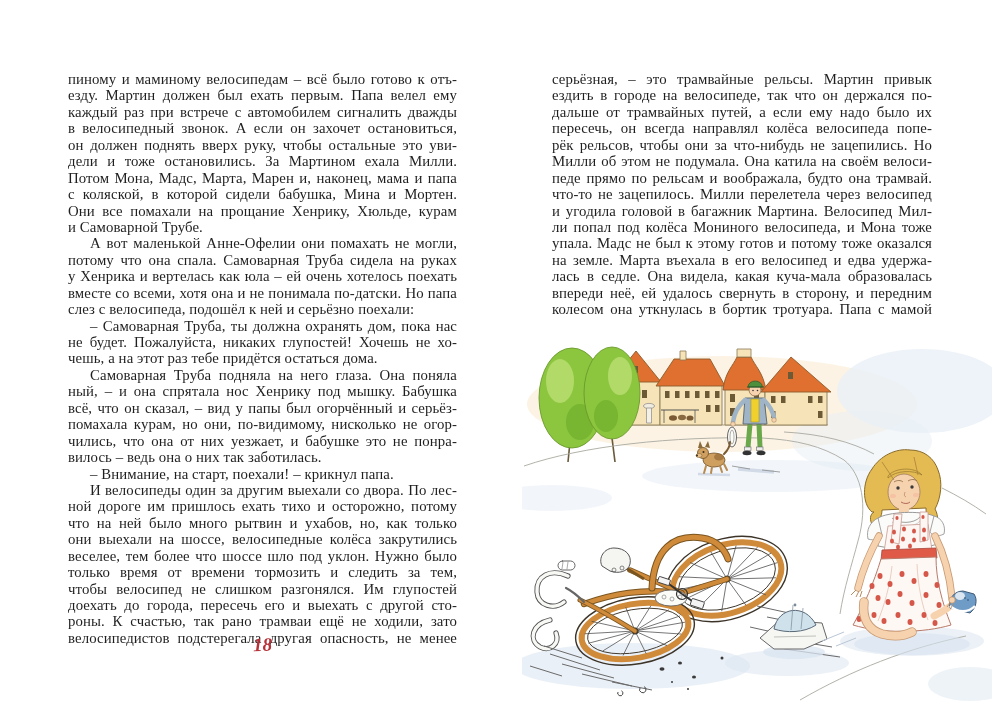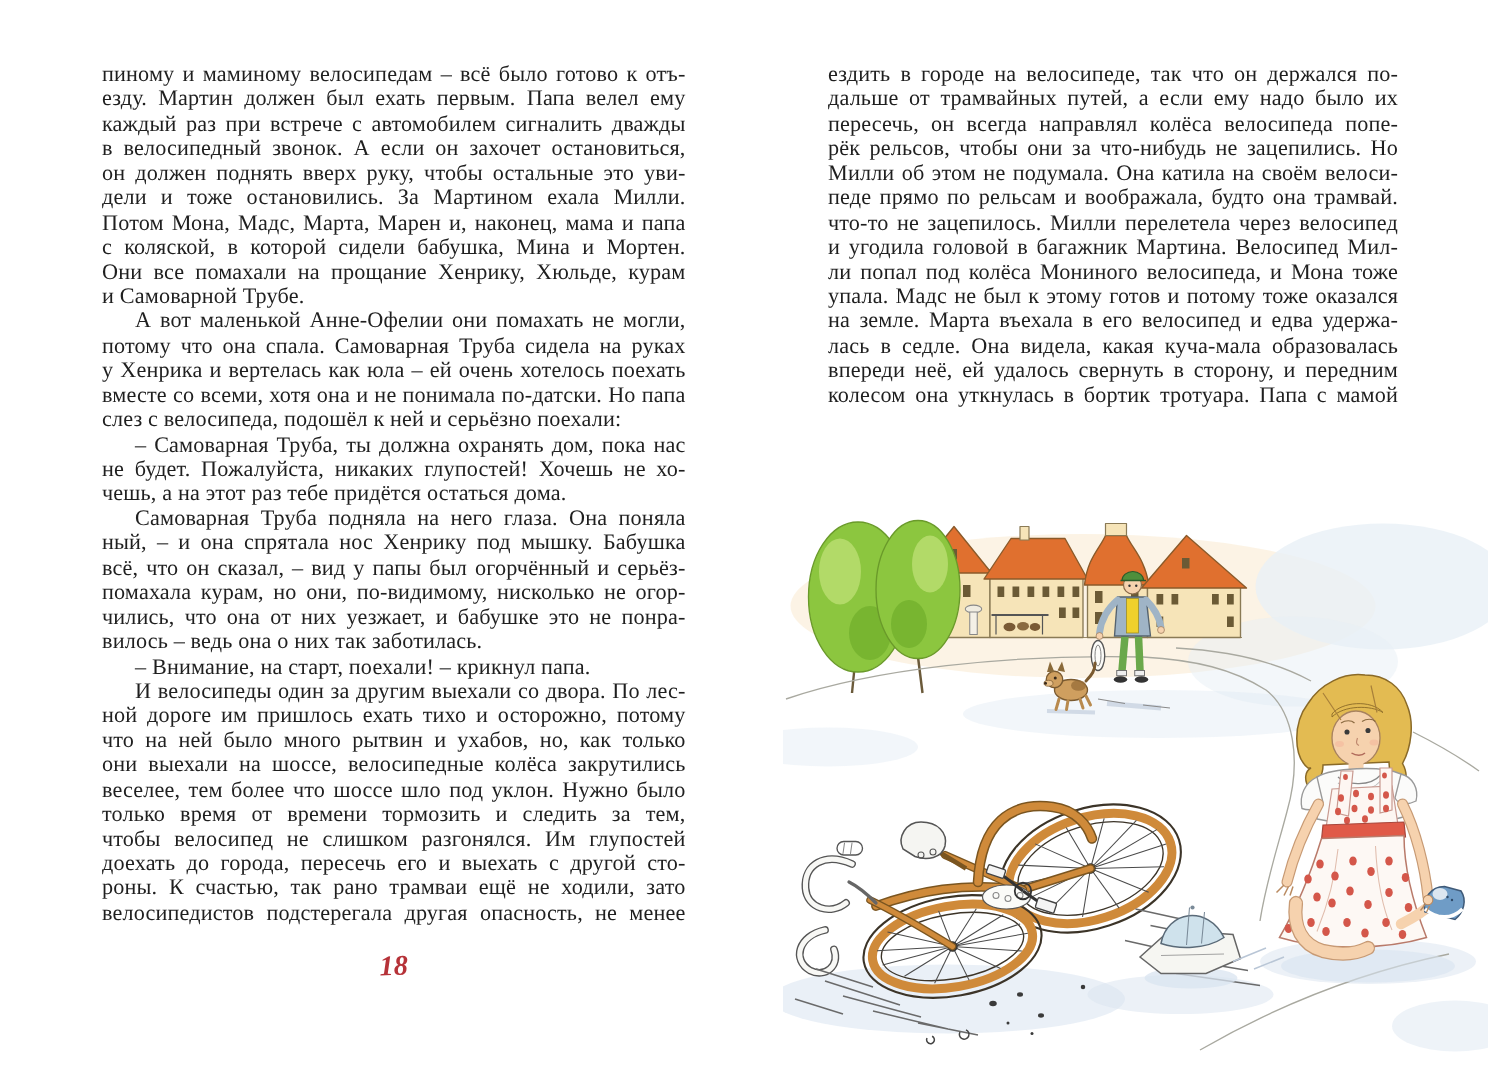--- a/index.html
+++ b/index.html
@@ -7,21 +7,21 @@
   }
   html,body{margin:0;padding:0;}
   body{
     width:1000px;height:712px;
     background:#ffffff;
     font-family:"Liberation Serif","DejaVu Serif",serif;
     overflow:hidden;
   }
   .spread{position:relative;width:1000px;height:712px;background:#ffffff;}
   .text-col{
-    position:absolute;top:42px;
+    position:absolute;top:71px;
     font-size:14.8px;
     line-height:var(--lh);
     color:#1f1f1f;
     letter-spacing:0.1px;
   }
   #left-col{left:68px;width:389px;}
   #right-col{left:552px;width:380px;}
   .tline{
     text-align:justify;
     text-align-last:justify;
@@ -82,20 +82,21 @@
       <div class="tline">только время от времени тормозить и следить за тем,</div>
       <div class="tline">чтобы велосипед не слишком разгонялся. Им глупостей</div>
       <div class="tline">доехать до города, пересечь его и выехать с другой сто-</div>
       <div class="tline">роны. К счастью, так рано трамваи ещё не ходили, зато</div>
       <div class="tline">велосипедистов подстерегала другая опасность, не менее</div>
     </div>
 
   <div class="page-num">18</div>
 
   <div id="right-col" class="text-col">
+      <div class="tline">серьёзная, – это трамвайные рельсы. Мартин привык</div>
       <div class="tline">ездить в городе на велосипеде, так что он держался по-</div>
       <div class="tline">дальше от трамвайных путей, а если ему надо было их</div>
       <div class="tline">пересечь, он всегда направлял колёса велосипеда попе-</div>
       <div class="tline">рёк рельсов, чтобы они за что-нибудь не зацепились. Но</div>
       <div class="tline">Милли об этом не подумала. Она катила на своём велоси-</div>
       <div class="tline">педе прямо по рельсам и воображала, будто она трамвай.</div>
       <div class="tline">что-то не зацепилось. Милли перелетела через велосипед</div>
       <div class="tline">и угодила головой в багажник Мартина. Велосипед Мил-</div>
       <div class="tline">ли попал под колёса Мониного велосипеда, и Мона тоже</div>
       <div class="tline">упала. Мадс не был к этому готов и потому тоже оказался</div>

